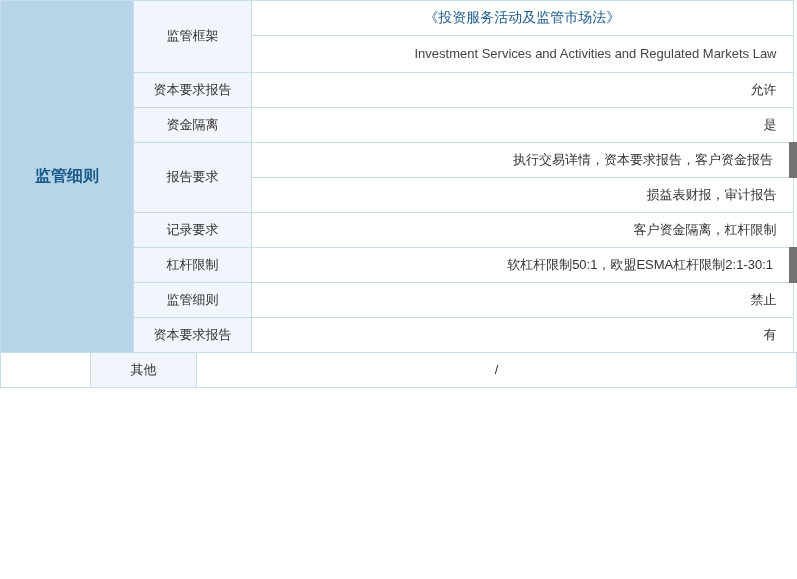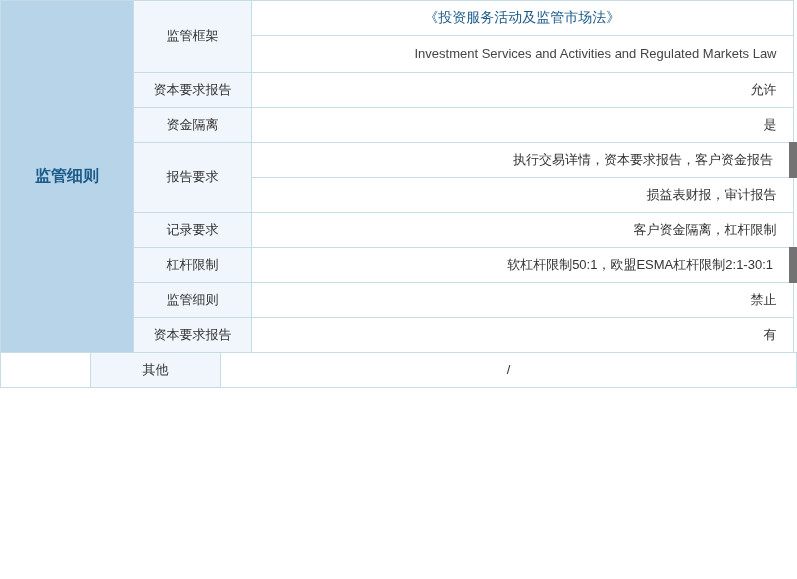--- a/index.html
+++ b/index.html
@@ -113,17 +113,17 @@
       <td class="col-value">有</td>
     </tr>
 
   </tbody>
 </table>
 
 <table style="width:100%; border-collapse:collapse; margin-top:-1px;">
   <tbody>
     <tr>
       <td style="width:90px; background:#b8d4e8; border:1px solid #c8dce8; visibility:hidden;"></td>
-      <td class="col-sub-label" style="border:1px solid #c8dce8; padding:8px 12px; text-align:center; width:130px; background:#f0f6fb;">其他</td>
+      <td class="col-sub-label" style="border:1px solid #c8dce8; padding:8px 12px; text-align:center; width:106px; background:#f0f6fb;">其他</td>
       <td class="col-value" style="border:1px solid #c8dce8; padding:8px 12px; text-align:center; background:#fff;">/</td>
     </tr>
   </tbody>
 </table>
 
 </body></html>

